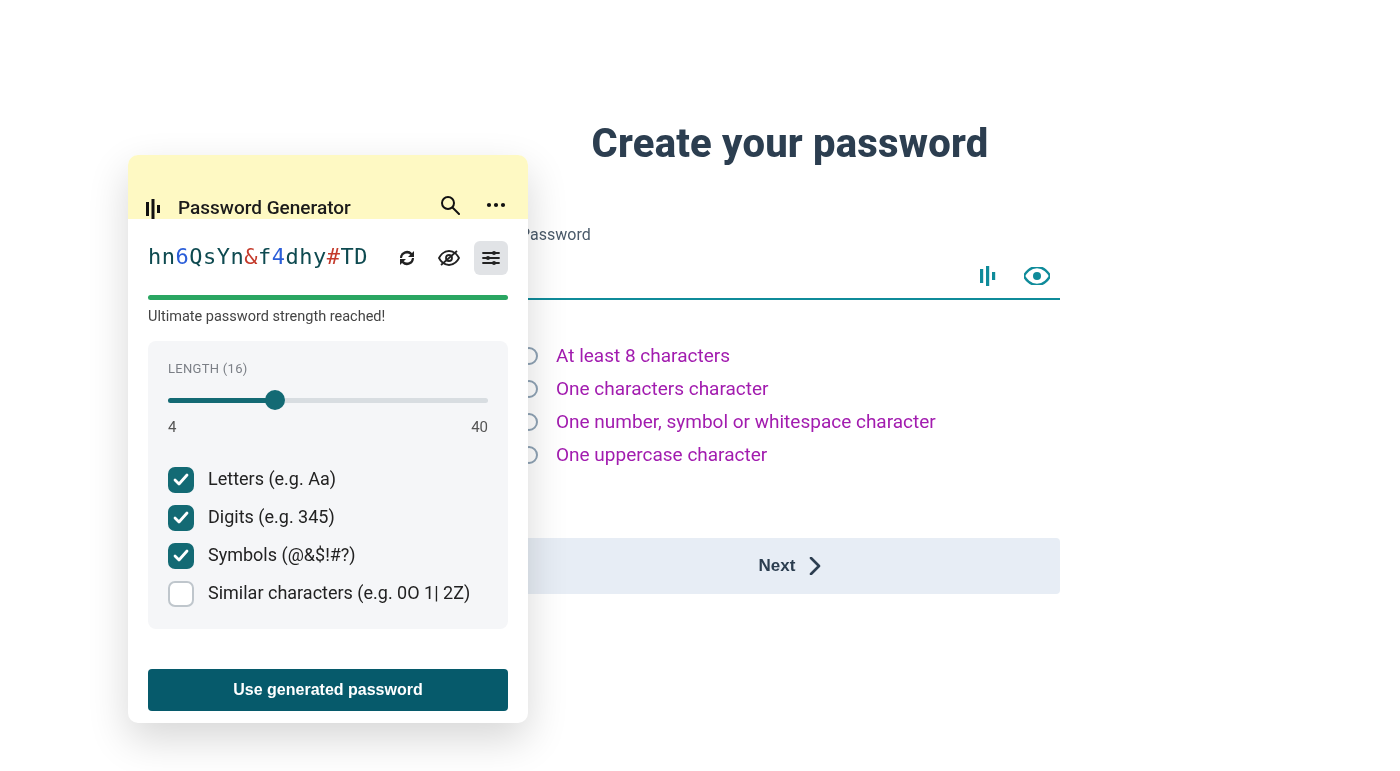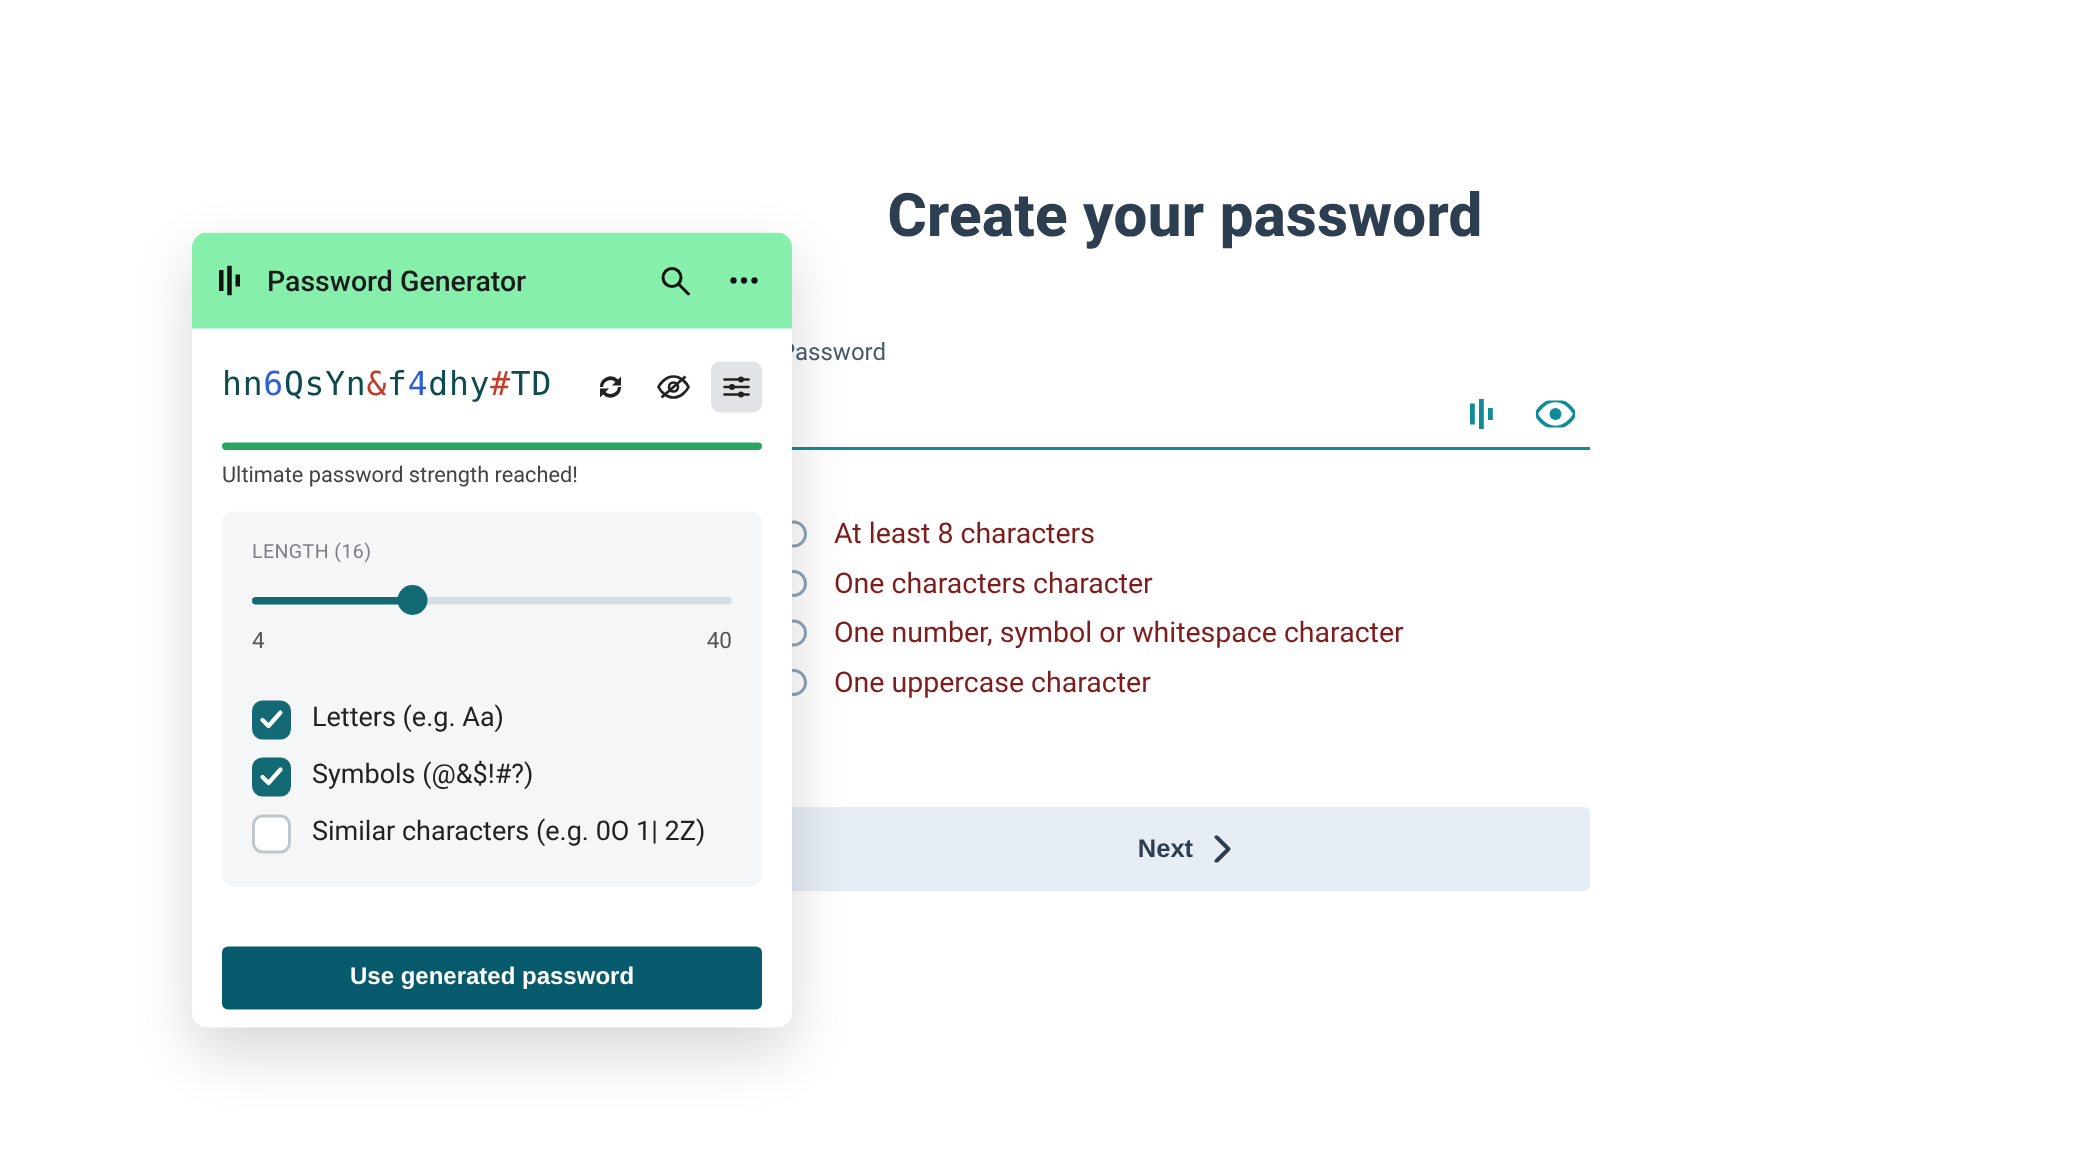--- a/index.html
+++ b/index.html
@@ -9,27 +9,27 @@
   
   .page-right { position:absolute; left:520px; top:120px; width:540px; }
   .page-title { color:#2c3e50; font-weight:800; font-size:40px; text-align:center; letter-spacing:0.2px; }
   .pw-section { margin-top:58px; }
   .pw-label { color:#4a5a6a; font-size:16px; margin-bottom:10px; }
   .pw-input-wrap { position:relative; height:46px; border-bottom:2px solid #0f8b9a; display:flex; align-items:center; }
   .pw-input { flex:1; border:none; outline:none; font-size:18px; height:40px; background:transparent; color:#222; }
   .pw-icons { display:flex; align-items:center; gap:18px; padding-right:6px; }
   .icon-btn-plain { background:none; border:none; cursor:pointer; padding:4px; display:flex; align-items:center; justify-content:center; }
   .reqs { margin-top:44px; display:flex; flex-direction:column; gap:10px; }
-  .req { display:flex; align-items:center; gap:18px; color:#7f1d1d; font-size:19px; }
+  .req { display:flex; align-items:center; gap:18px; color:#a21caf; font-size:19px; }
   .req .circle { width:18px; height:18px; border:2px solid #8fa3b5; border-radius:50%; flex:0 0 18px; }
   .next-btn { margin-top:72px; width:100%; height:56px; background:#e7edf5; border:none; border-radius:4px; color:#2c3e50; font-size:17px; font-weight:700; display:flex; align-items:center; justify-content:center; gap:14px; cursor:pointer; }
 
   
   .gen-panel { position:absolute; left:128px; top:155px; width:400px; background:#fff; border-radius:10px; box-shadow:0 16px 40px rgba(0,0,0,0.16); overflow:hidden; }
-  .gen-header { background:#86efac; height:64px; display:flex; align-items:center; padding:0 18px 0 18px; }
+  .gen-header { background:#fef9c3; height:64px; display:flex; align-items:flex-end; padding:0 18px 0 18px; }
   .gen-header .logo { display:flex; align-items:center; margin-right:16px; }
   .gen-title { font-size:19px; color:#1b1b1b; font-weight:500; flex:1; }
   .gen-header .hicons { display:flex; align-items:center; gap:18px; }
   .gen-body { padding:18px 20px 20px 20px; }
   .pw-row { display:flex; align-items:flex-start;justify-content:space-between; }
   .pw-display { flex:1; font-size:22px; font-family: ui-monospace, Menlo, Consolas, monospace; letter-spacing:0.5px; line-height:1.8; word-break:break-all; padding-right:8px; }
   .pw-display .letter { color:#0e4a50; }
   .pw-display .digit  { color:#2b5ed9; }
   .pw-display .symbol { color:#c43a2b; }
   .pw-row .row-icons { display:flex; gap:8px; align-items:center; margin-top:4px; }
@@ -198,20 +198,28 @@
                 </svg>
               </span>
               <span>Letters (e.g. Aa)</span>
             </label>
             <label class="check-row">
               <span class="cbox checked">
                 <svg width="16" height="14" viewBox="0 0 16 14">
                   <path d="M2 7 L6 11 L14 2" fill="none" stroke="#fff" stroke-width="2.8" stroke-linecap="round" stroke-linejoin="round"></path>
                 </svg>
               </span>
+              <span>Digits (e.g. 345)</span>
+            </label>
+            <label class="check-row">
+              <span class="cbox checked">
+                <svg width="16" height="14" viewBox="0 0 16 14">
+                  <path d="M2 7 L6 11 L14 2" fill="none" stroke="#fff" stroke-width="2.8" stroke-linecap="round" stroke-linejoin="round"></path>
+                </svg>
+              </span>
               <span>Symbols (@&amp;$!#?)</span>
             </label>
             <label class="check-row">
               <span class="cbox"></span>
               <span>Similar characters (e.g. 0O 1| 2Z)</span>
             </label>
           </div>
       </div>
     </div>
 

